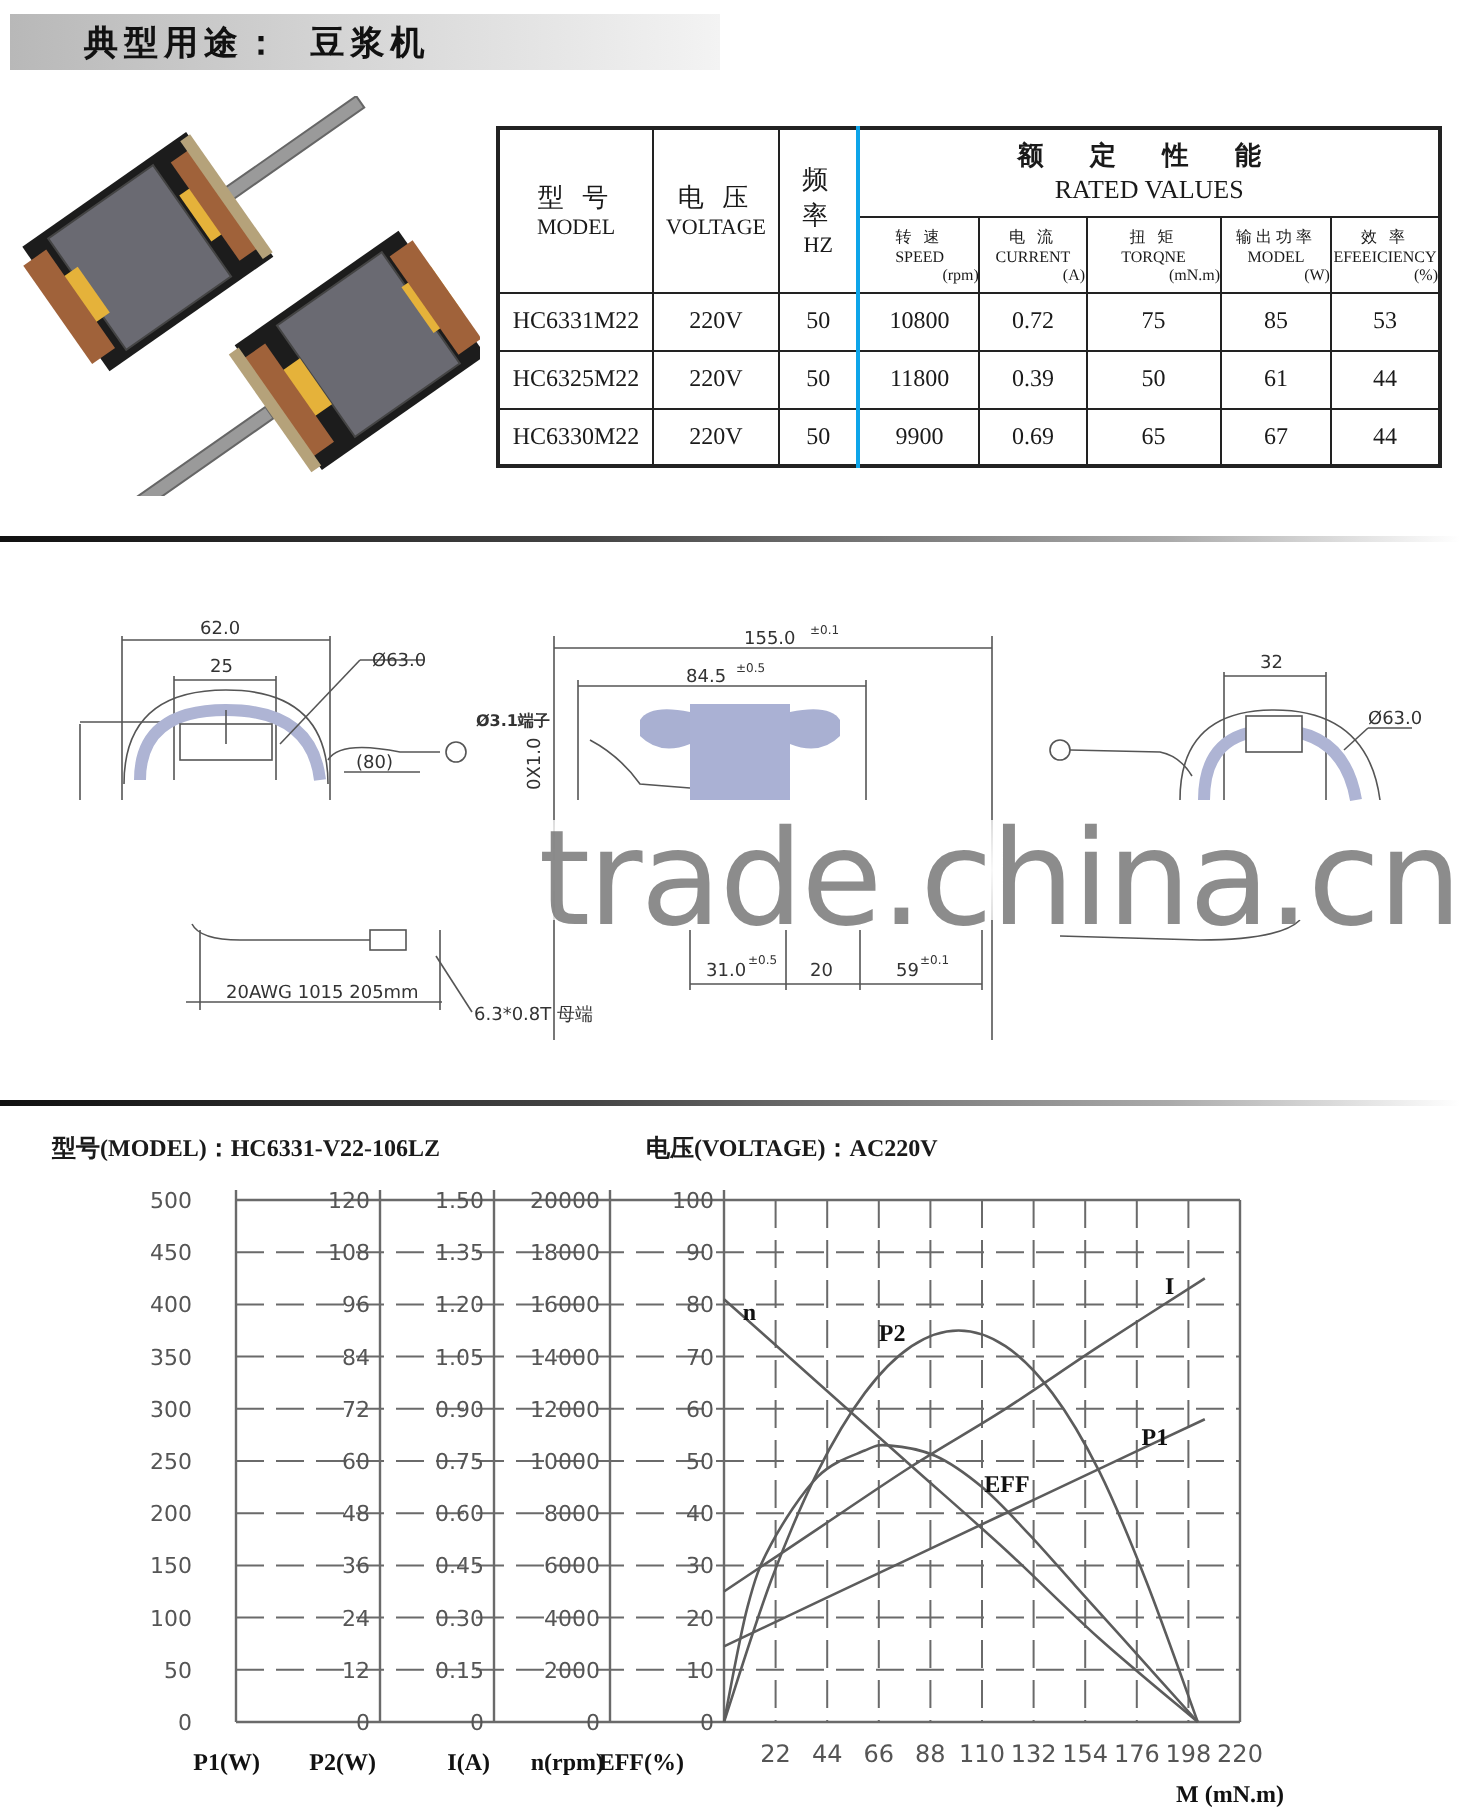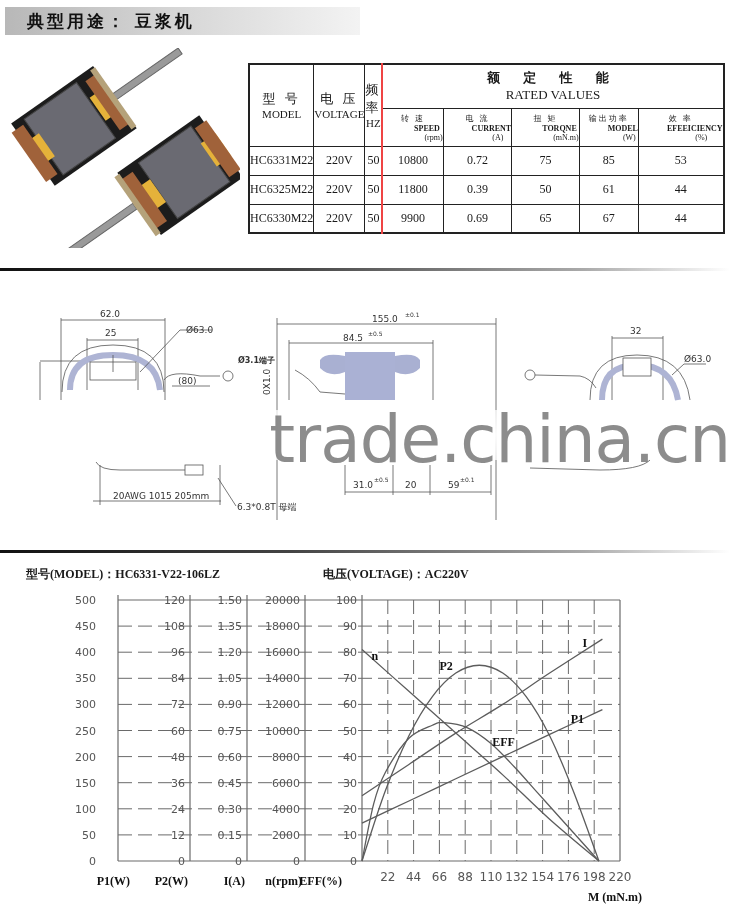--- a/index.html
+++ b/index.html
@@ -3,35 +3,35 @@
 <meta charset="utf-8">
 <style>
   * { box-sizing: border-box; margin: 0; padding: 0; }
   body { width: 730px; height: 908px; background: #fff; position: relative; overflow: hidden;
          font-family: "Liberation Serif", serif; color: #1a1a1a; }
   .abs { position: absolute; }
 
   
   .banner { left: 5px; top: 7px; width: 355px; height: 28px;
             background: linear-gradient(to right, #b8b8b8 0%, #d4d4d4 45%, #f3f3f3 100%); }
-  .banner-text { position: absolute; left: 22px; top: 3px; font-family: Liberation Sans, sans-serif;
+  .banner-text { position: absolute; left: 37px; top: 3px; font-family: Liberation Mono, monospace;
                  font-weight: bold; font-size: 17px; letter-spacing: 3px; color: #111; text-align: right; }
 
   
   .photo { left: 8px; top: 48px; width: 232px; height: 200px; }
 
   
   table.spec { position: absolute; left: 248px; top: 63px; width: 473px; border-collapse: collapse;
                border: 2px solid #222; font-size: 12px; }
   table.spec td { border: 1px solid #222; text-align: center; vertical-align: middle; }
-  table.spec td.thick-left { border-left: 2px solid #ef4444; }
+  table.spec td.thick-left { border-left: 2px solid #0ea5e9; }
   .hdr-cn { font-size: 13px; letter-spacing: 3px; }
   .hdr-en { font-size: 11px; }
   .sub-cn { font-size: 8px; letter-spacing: 2px; }
-  .sub-en { font-size: 8px; font-weight: bold; margin-left: 28px; }
+  .sub-en { font-size: 8px; font-weight: normal; }
   .sub-unit { font-size: 8px; padding-left: 41px; }
   .rated-cn { font-size: 13px; font-weight: bold; letter-spacing: 10px; }
   .rated-en { font-size: 13px; }
 
   .divider { left: 0; height: 3px; width: 730px;
              background: linear-gradient(to right, #111 0%, #444 40%, #aaa 80%, #fff 100%); }
 
   
   .drawing { left: 0; top: 290px; width: 730px; height: 240px; }
   .watermark { left: 0; top: 400px; width: 730px; height: 80px; text-align: right;

